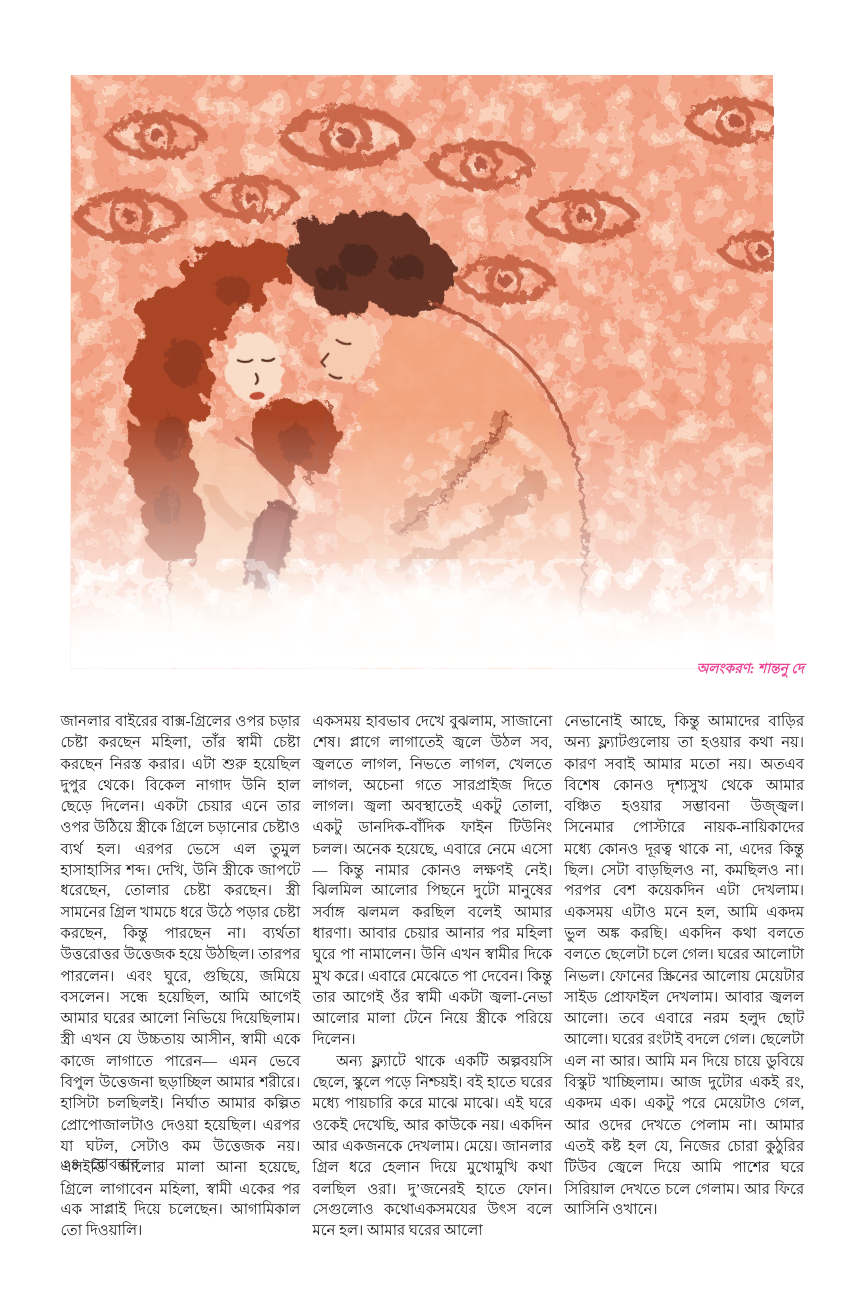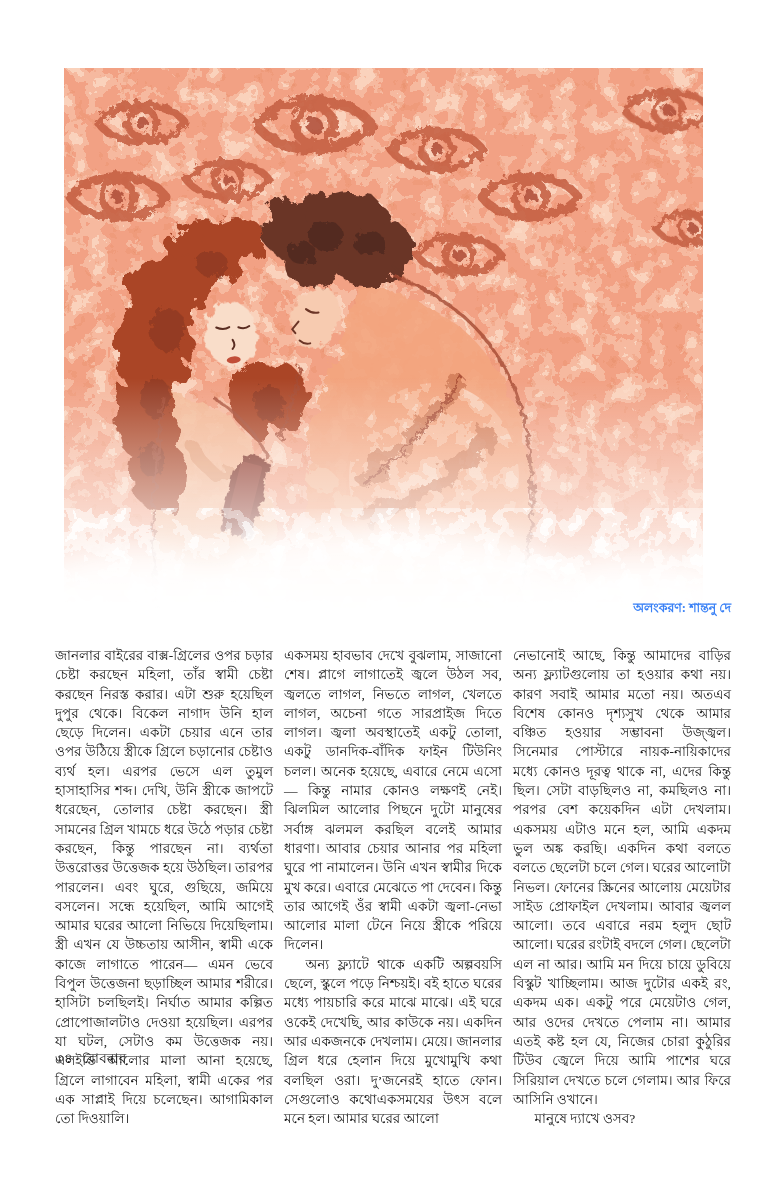--- a/index.html
+++ b/index.html
@@ -23,21 +23,22 @@
   }
   .illustration svg { display: block; width: 100%; height: 100%; }
   .credit {
     position: absolute;
     left: 55px;
     top: 599px;
     width: 676px;
     text-align: right;
     font-size: 12.5px;
     font-weight: bold;
-    color: #3b82f6;
+    color: #ec4899;
+    font-style: italic;
   }
   .columns {
     position: absolute;
     left: 55px;
     top: 646px;
     width: 676px;
     display: flex;
     gap: 11px;
   }
   .col {
@@ -250,21 +251,20 @@
   <main class="columns">
     <div class="col">
       <p>জানলার বাইরের বাক্স-গ্রিলের ওপর চড়ার চেষ্টা করছেন মহিলা, তাঁর স্বামী চেষ্টা করছেন নিরস্ত করার। এটা শুরু হয়েছিল দুপুর থেকে। বিকেল নাগাদ উনি হাল ছেড়ে দিলেন। একটা চেয়ার এনে তার ওপর উঠিয়ে স্ত্রীকে গ্রিলে চড়ানোর চেষ্টাও ব্যর্থ হল। এরপর ভেসে এল তুমুল হাসাহাসির শব্দ। দেখি, উনি স্ত্রীকে জাপটে ধরেছেন, তোলার চেষ্টা করছেন। স্ত্রী সামনের গ্রিল খামচে ধরে উঠে পড়ার চেষ্টা করছেন, কিন্তু পারছেন না। ব্যর্থতা উত্তরোত্তর উত্তেজক হয়ে উঠছিল। তারপর পারলেন। এবং ঘুরে, গুছিয়ে, জমিয়ে বসলেন। সন্ধে হয়েছিল, আমি আগেই আমার ঘরের আলো নিভিয়ে দিয়েছিলাম। স্ত্রী এখন যে উচ্চতায় আসীন, স্বামী একে কাজে লাগাতে পারেন— এমন ভেবে বিপুল উত্তেজনা ছড়াচ্ছিল আমার শরীরে। হাসিটা চলছিলই। নির্ঘাত আমার কল্পিত প্রোপোজালটাও দেওয়া হয়েছিল। এরপর যা ঘটল, সেটাও কম উত্তেজক নয়। এলইডি আলোর মালা আনা হয়েছে, গ্রিলে লাগাবেন মহিলা, স্বামী একের পর এক সাপ্লাই দিয়ে চলেছেন। আগামিকাল তো দিওয়ালি।</p>
     </div>
     <div class="col">
       <p>একসময় হাবভাব দেখে বুঝলাম, সাজানো শেষ। প্লাগে লাগাতেই জ্বলে উঠল সব, জ্বলতে লাগল, নিভতে লাগল, খেলতে লাগল, অচেনা গতে সারপ্রাইজ দিতে লাগল। জ্বলা অবস্থাতেই একটু তোলা, একটু ডানদিক-বাঁদিক ফাইন টিউনিং চলল। অনেক হয়েছে, এবারে নেমে এসো— কিন্তু নামার কোনও লক্ষণই নেই। ঝিলমিল আলোর পিছনে দুটো মানুষের সর্বাঙ্গ ঝলমল করছিল বলেই আমার ধারণা। আবার চেয়ার আনার পর মহিলা ঘুরে পা নামালেন। উনি এখন স্বামীর দিকে মুখ করে। এবারে মেঝেতে পা দেবেন। কিন্তু তার আগেই ওঁর স্বামী একটা জ্বলা-নেভা আলোর মালা টেনে নিয়ে স্ত্রীকে পরিয়ে দিলেন।</p>
       <p class="indent">অন্য ফ্ল্যাটে থাকে একটি অল্পবয়সি ছেলে, স্কুলে পড়ে নিশ্চয়ই। বই হাতে ঘরের মধ্যে পায়চারি করে মাঝে মাঝে। এই ঘরে ওকেই দেখেছি, আর কাউকে নয়। একদিন আর একজনকে দেখলাম। মেয়ে। জানলার গ্রিল ধরে হেলান দিয়ে মুখোমুখি কথা বলছিল ওরা। দু’জনেরই হাতে ফোন। সেগুলোও কথোএকসমযের উৎস বলে মনে হল। আমার ঘরের আলো</p>
     </div>
     <div class="col">
       <p>নেভানোই আছে, কিন্তু আমাদের বাড়ির অন্য ফ্ল্যাটগুলোয় তা হওয়ার কথা নয়। কারণ সবাই আমার মতো নয়। অতএব বিশেষ কোনও দৃশ্যসুখ থেকে আমার বঞ্চিত হওয়ার সম্ভাবনা উজ্জ্বল। সিনেমার পোস্টারে নায়ক-নায়িকাদের মধ্যে কোনও দূরত্ব থাকে না, এদের কিন্তু ছিল। সেটা বাড়ছিলও না, কমছিলও না। পরপর বেশ কয়েকদিন এটা দেখলাম। একসময় এটাও মনে হল, আমি একদম ভুল অঙ্ক করছি। একদিন কথা বলতে বলতে ছেলেটা চলে গেল। ঘরের আলোটা নিভল। ফোনের স্ক্রিনের আলোয় মেয়েটার সাইড প্রোফাইল দেখলাম। আবার জ্বলল আলো। তবে এবারে নরম হলুদ ছোট আলো। ঘরের রংটাই বদলে গেল। ছেলেটা এল না আর। আমি মন দিয়ে চায়ে ডুবিয়ে বিস্কুট খাচ্ছিলাম। আজ দুটোর একই রং, একদম এক। একটু পরে মেয়েটাও গেল, আর ওদের দেখতে পেলাম না। আমার এতই কষ্ট হল যে, নিজের চোরা কুঠুরির টিউব জ্বেলে দিয়ে আমি পাশের ঘরে সিরিয়াল দেখতে চলে গেলাম। আর ফিরে আসিনি ওখানে।</p>
-      <p class="indent">মানুষে দ্যাখে ওসব?</p>
     </div>
   </main>
 
   <div class="footer">
     <span>৩৪</span><span class="mag">রোববার</span>
   </div>
 
 </div>
 
 </body></html>

